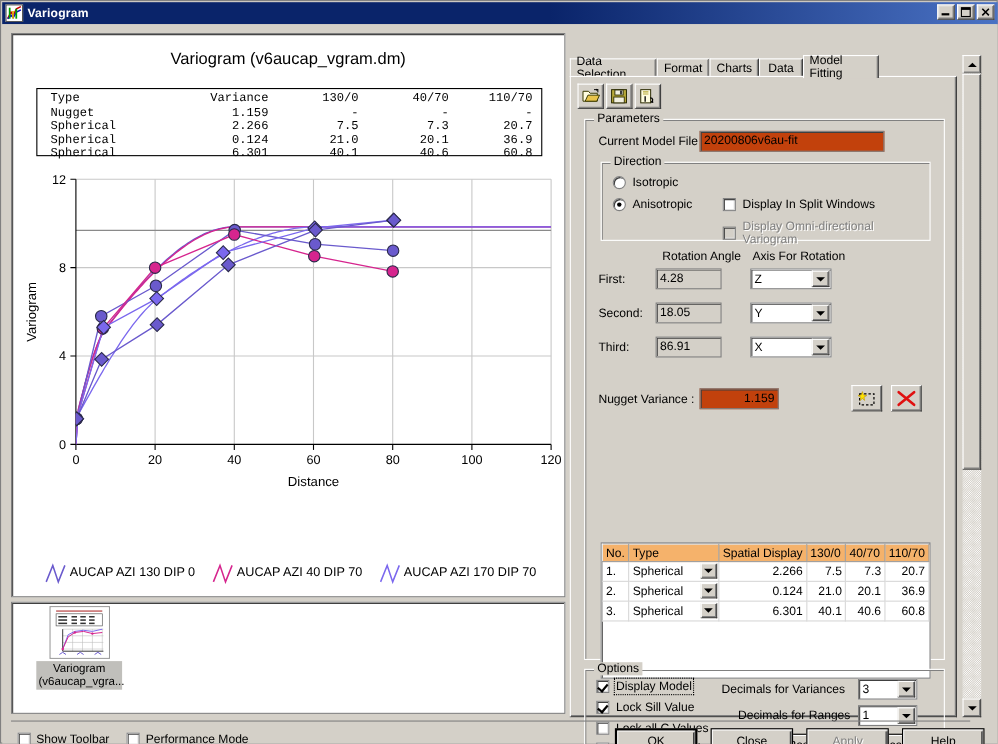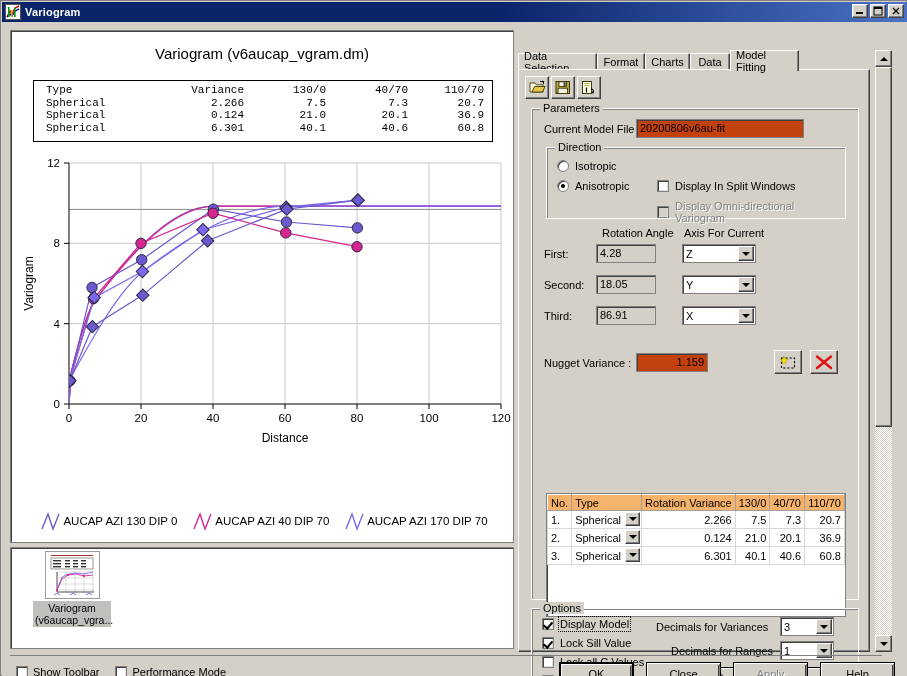--- a/index.html
+++ b/index.html
@@ -326,20 +326,27 @@
 
       <div id="stats-box">
         <table>
           <tbody>
               <tr>
             <td class="c-type">Type</td>
             <td class="c-var">Variance</td>
             <td class="c-d1">130/0</td>
             <td class="c-d2">40/70</td>
             <td class="c-d3">110/70</td>
+          </tr>
+          <tr>
+            <td class="c-type">Nugget</td>
+            <td class="c-var">1.159</td>
+            <td class="c-d1">-</td>
+            <td class="c-d2">-</td>
+            <td class="c-d3">-</td>
           </tr>
           <tr>
             <td class="c-type">Spherical</td>
             <td class="c-var">2.266</td>
             <td class="c-d1">7.5</td>
             <td class="c-d2">7.3</td>
             <td class="c-d3">20.7</td>
           </tr>
           <tr>
             <td class="c-type">Spherical</td>
@@ -583,21 +590,21 @@
               <span>Display In Split Windows</span>
             </div>
 
             <div class="row-inline" style="left:110px; top:52px;">
               <span class="cbx disabled"></span>
               <span class="lbl dis" style="position:static;">Display Omni-directional Variogram</span>
             </div>
           </div>
 
           <span class="lbl" style="left:70px; top:118px;">Rotation Angle</span>
-          <span class="lbl" style="left:152px; top:118px;">Axis For Current</span>
+          <span class="lbl" style="left:152px; top:118px;">Axis For Rotation</span>
 
           <span class="lbl" style="left:12px; top:139px;">First:</span>
           <div class="txtfield ro" style="left:64px; top:135px; width:60px; height:19px;">4.28</div>
           <div class="combo" style="left:150px; top:135px; width:74px; height:19px;">
             <span>Z</span>
             <span class="arrow">
                 <i class="tri-down"></i>
               </span>
           </div>
 
@@ -635,21 +642,21 @@
               <path d="M3,2.5 L17,14 M17,2.5 L3,14" stroke="#e01010" stroke-width="2.4" stroke-linecap="round"></path>
             </svg>
           </div>
 
           <div id="grid">
             <table>
               <thead>
                 <tr>
                   <th style="width:24px;">No.</th>
                   <th style="width:86px;">Type</th>
-                  <th style="width:78px;">Rotation Variance</th>
+                  <th style="width:78px;">Spatial Display</th>
                   <th style="width:36px;">130/0</th>
                   <th style="width:36px;">40/70</th>
                   <th style="width:40px;">110/70</th>
                 </tr>
               </thead>
               <tbody>
                 <tr>
                   <td>1.</td>
                   <td class="cellcombo">
                     <span>Spherical</span>

